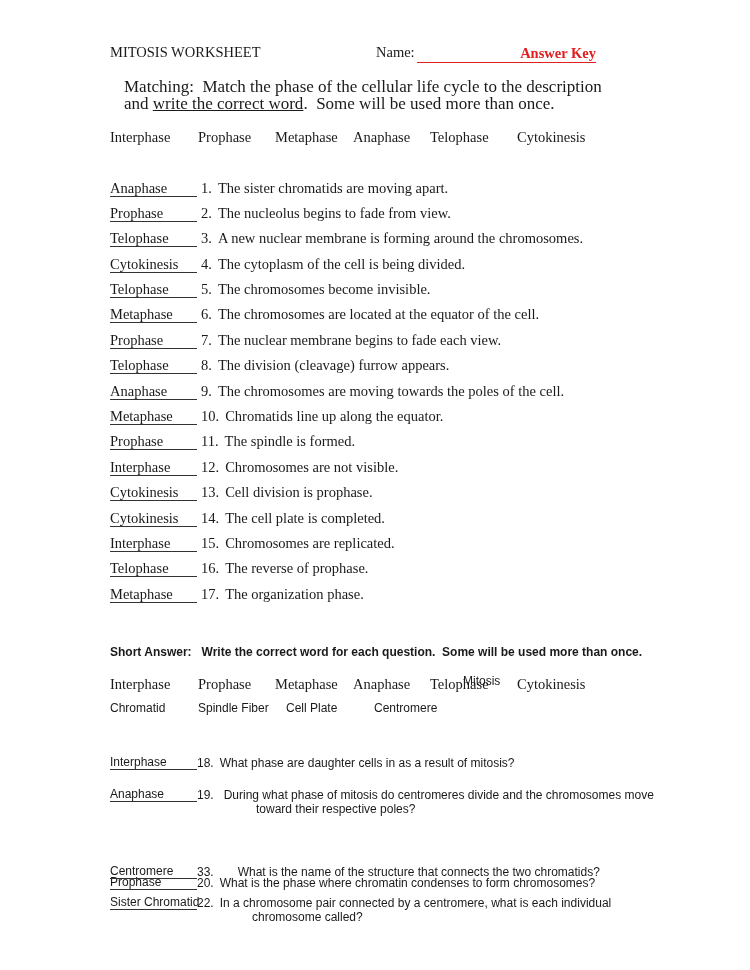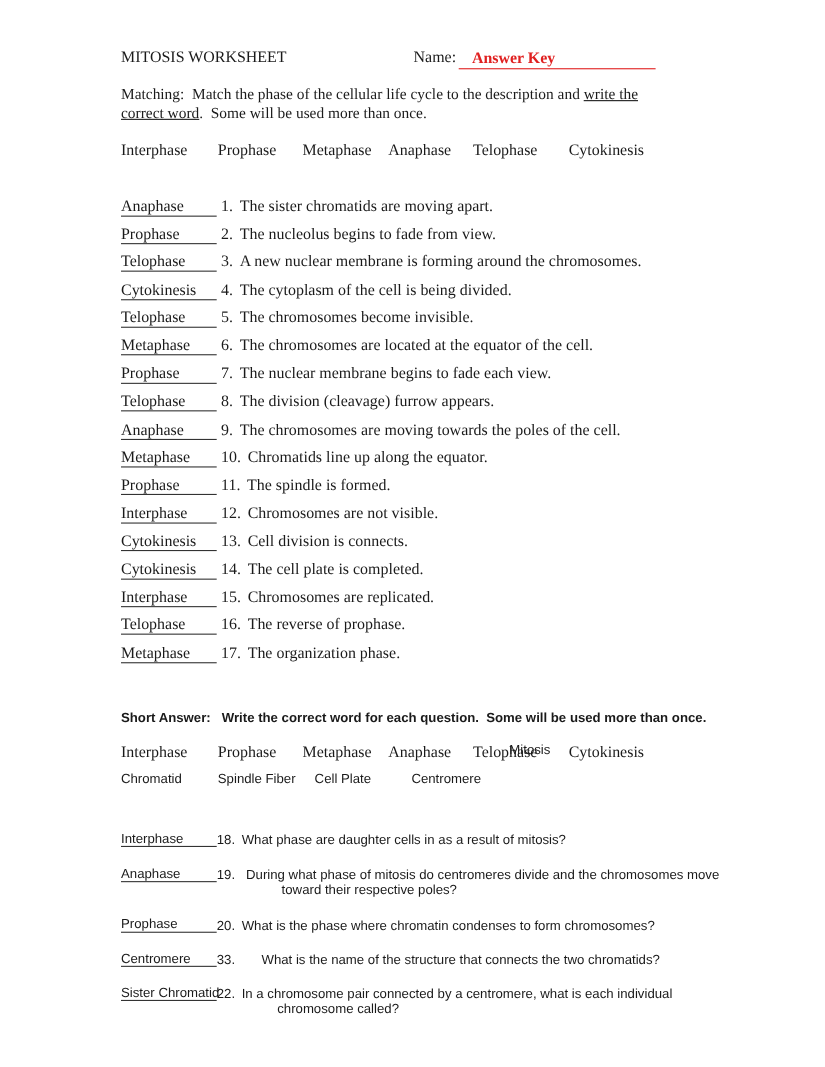--- a/index.html
+++ b/index.html
@@ -3,24 +3,24 @@
   <meta charset="utf-8">
   <style>
     html, body { margin: 0; padding: 0; background: #ffffff; }
     body { width: 750px; height: 970px; position: relative; overflow: hidden; color: #1a1a1a; }
     .serif { font-family: "Liberation Serif", "DejaVu Serif", serif; }
     .sans { font-family: "Liberation Sans", "DejaVu Sans", sans-serif; }
     .abs { position: absolute; white-space: nowrap; }
 
     #title { left: 110px; top: 44px; font-size: 14.5px; }
     #name-label { left: 376px; top: 44px; font-size: 14.5px; }
-    #name-field { left: 417px; top: 44px; width: 179px; border-bottom: 1px solid #e02020; height: 18px; text-align: left; }
+    #name-field { left: 417px; top: 44px; width: 179px; border-bottom: 1px solid #e02020; height: 18px; text-align: right; }
     #name-value { color: #e02020; font-weight: bold; font-size: 14.5px; padding-left: 12px; }
 
-    #instructions { left: 110px; top: 78px; width: 500px; font-size: 14px; line-height: 17px; white-space: normal; }
+    #instructions { left: 124px; top: 78px; width: 500px; font-size: 17px; line-height: 17px; white-space: normal; }
     .u { text-decoration: underline; }
 
     .word-bank { font-size: 14.5px; }
     .wb-item { position: absolute; white-space: nowrap; }
 
     .match-row { position: absolute; left: 110px; font-size: 14.5px; height: 18px; white-space: nowrap; }
     .answer-blank { display: inline-block; width: 87px; border-bottom: 1px solid #333; height: 16px; vertical-align: bottom; line-height: 16px; }
     .q-num { display: inline-block; margin-left: 4px; }
     .q-text { margin-left: 6px; }
 
@@ -56,21 +56,21 @@
   <div class="match-row" style="top:230px"><span class="answer-blank">Telophase</span><span class="q-num">3.</span><span class="q-text">A new nuclear membrane is forming around the chromosomes.</span></div>
   <div class="match-row" style="top:256px"><span class="answer-blank">Cytokinesis</span><span class="q-num">4.</span><span class="q-text">The cytoplasm of the cell is being divided.</span></div>
   <div class="match-row" style="top:281px"><span class="answer-blank">Telophase</span><span class="q-num">5.</span><span class="q-text">The chromosomes become invisible.</span></div>
   <div class="match-row" style="top:306px"><span class="answer-blank">Metaphase</span><span class="q-num">6.</span><span class="q-text">The chromosomes are located at the equator of the cell.</span></div>
   <div class="match-row" style="top:332px"><span class="answer-blank">Prophase</span><span class="q-num">7.</span><span class="q-text">The nuclear membrane begins to fade each view.</span></div>
   <div class="match-row" style="top:357px"><span class="answer-blank">Telophase</span><span class="q-num">8.</span><span class="q-text">The division (cleavage) furrow appears.</span></div>
   <div class="match-row" style="top:383px"><span class="answer-blank">Anaphase</span><span class="q-num">9.</span><span class="q-text">The chromosomes are moving towards the poles of the cell.</span></div>
   <div class="match-row" style="top:408px"><span class="answer-blank">Metaphase</span><span class="q-num">10.</span><span class="q-text">Chromatids line up along the equator.</span></div>
   <div class="match-row" style="top:433px"><span class="answer-blank">Prophase</span><span class="q-num">11.</span><span class="q-text">The spindle is formed.</span></div>
   <div class="match-row" style="top:459px"><span class="answer-blank">Interphase</span><span class="q-num">12.</span><span class="q-text">Chromosomes are not visible.</span></div>
-  <div class="match-row" style="top:484px"><span class="answer-blank">Cytokinesis</span><span class="q-num">13.</span><span class="q-text">Cell division is connects.</span></div>
+  <div class="match-row" style="top:484px"><span class="answer-blank">Cytokinesis</span><span class="q-num">13.</span><span class="q-text">Cell division is prophase.</span></div>
   <div class="match-row" style="top:510px"><span class="answer-blank">Cytokinesis</span><span class="q-num">14.</span><span class="q-text">The cell plate is completed.</span></div>
   <div class="match-row" style="top:535px"><span class="answer-blank">Interphase</span><span class="q-num">15.</span><span class="q-text">Chromosomes are replicated.</span></div>
   <div class="match-row" style="top:560px"><span class="answer-blank">Telophase</span><span class="q-num">16.</span><span class="q-text">The reverse of prophase.</span></div>
   <div class="match-row" style="top:586px"><span class="answer-blank">Metaphase</span><span class="q-num">17.</span><span class="q-text">The organization phase.</span></div>
 </div>
 
 <div class="abs sans" id="short-answer-heading" style="white-space:pre">Short Answer:   Write the correct word for each question.  Some will be used more than once.</div>
 
 <div class="word-bank serif">
   <span class="wb-item" style="left:110px;top:676px">Interphase</span>
@@ -87,19 +87,19 @@
   <span class="wb-item" style="left:374px;top:701px">Centromere</span>
   <span class="wb-item" style="left:463px;top:674px">Mitosis</span>
 </div>
 
 <div class="sans">
   <div class="sa-row" style="top:755px"><span class="sa-blank">Interphase</span><span>18.</span><span style="margin-left:6px">What phase are daughter cells in as a result of mitosis?</span></div>
 
   <div class="sa-row" style="top:787px"><span class="sa-blank">Anaphase</span><span>19.</span><span style="margin-left:10px">During what phase of mitosis do centromeres divide and the chromosomes move</span></div>
   <div class="sa-cont sans" style="left:256px;top:802px">toward their respective poles?</div>
 
-  <div class="sa-row" style="top:833px"><span class="sa-blank">Prophase</span><span>20.</span><span style="margin-left:6px">What is the phase where chromatin condenses to form chromosomes?</span></div>
+  <div class="sa-row" style="top:875px"><span class="sa-blank">Prophase</span><span>20.</span><span style="margin-left:6px">What is the phase where chromatin condenses to form chromosomes?</span></div>
 
   <div class="sa-row" style="top:864px"><span class="sa-blank">Centromere</span><span>33.</span><span style="margin-left:24px">What is the name of the structure that connects the two chromatids?</span></div>
 
   <div class="sa-row" style="top:895px"><span class="sa-blank">Sister Chromatid</span><span>22.</span><span style="margin-left:6px">In a chromosome pair connected by a centromere, what is each individual</span></div>
   <div class="sa-cont sans" style="left:252px;top:910px">chromosome called?</div>
 </div>
 
 </body></html>

